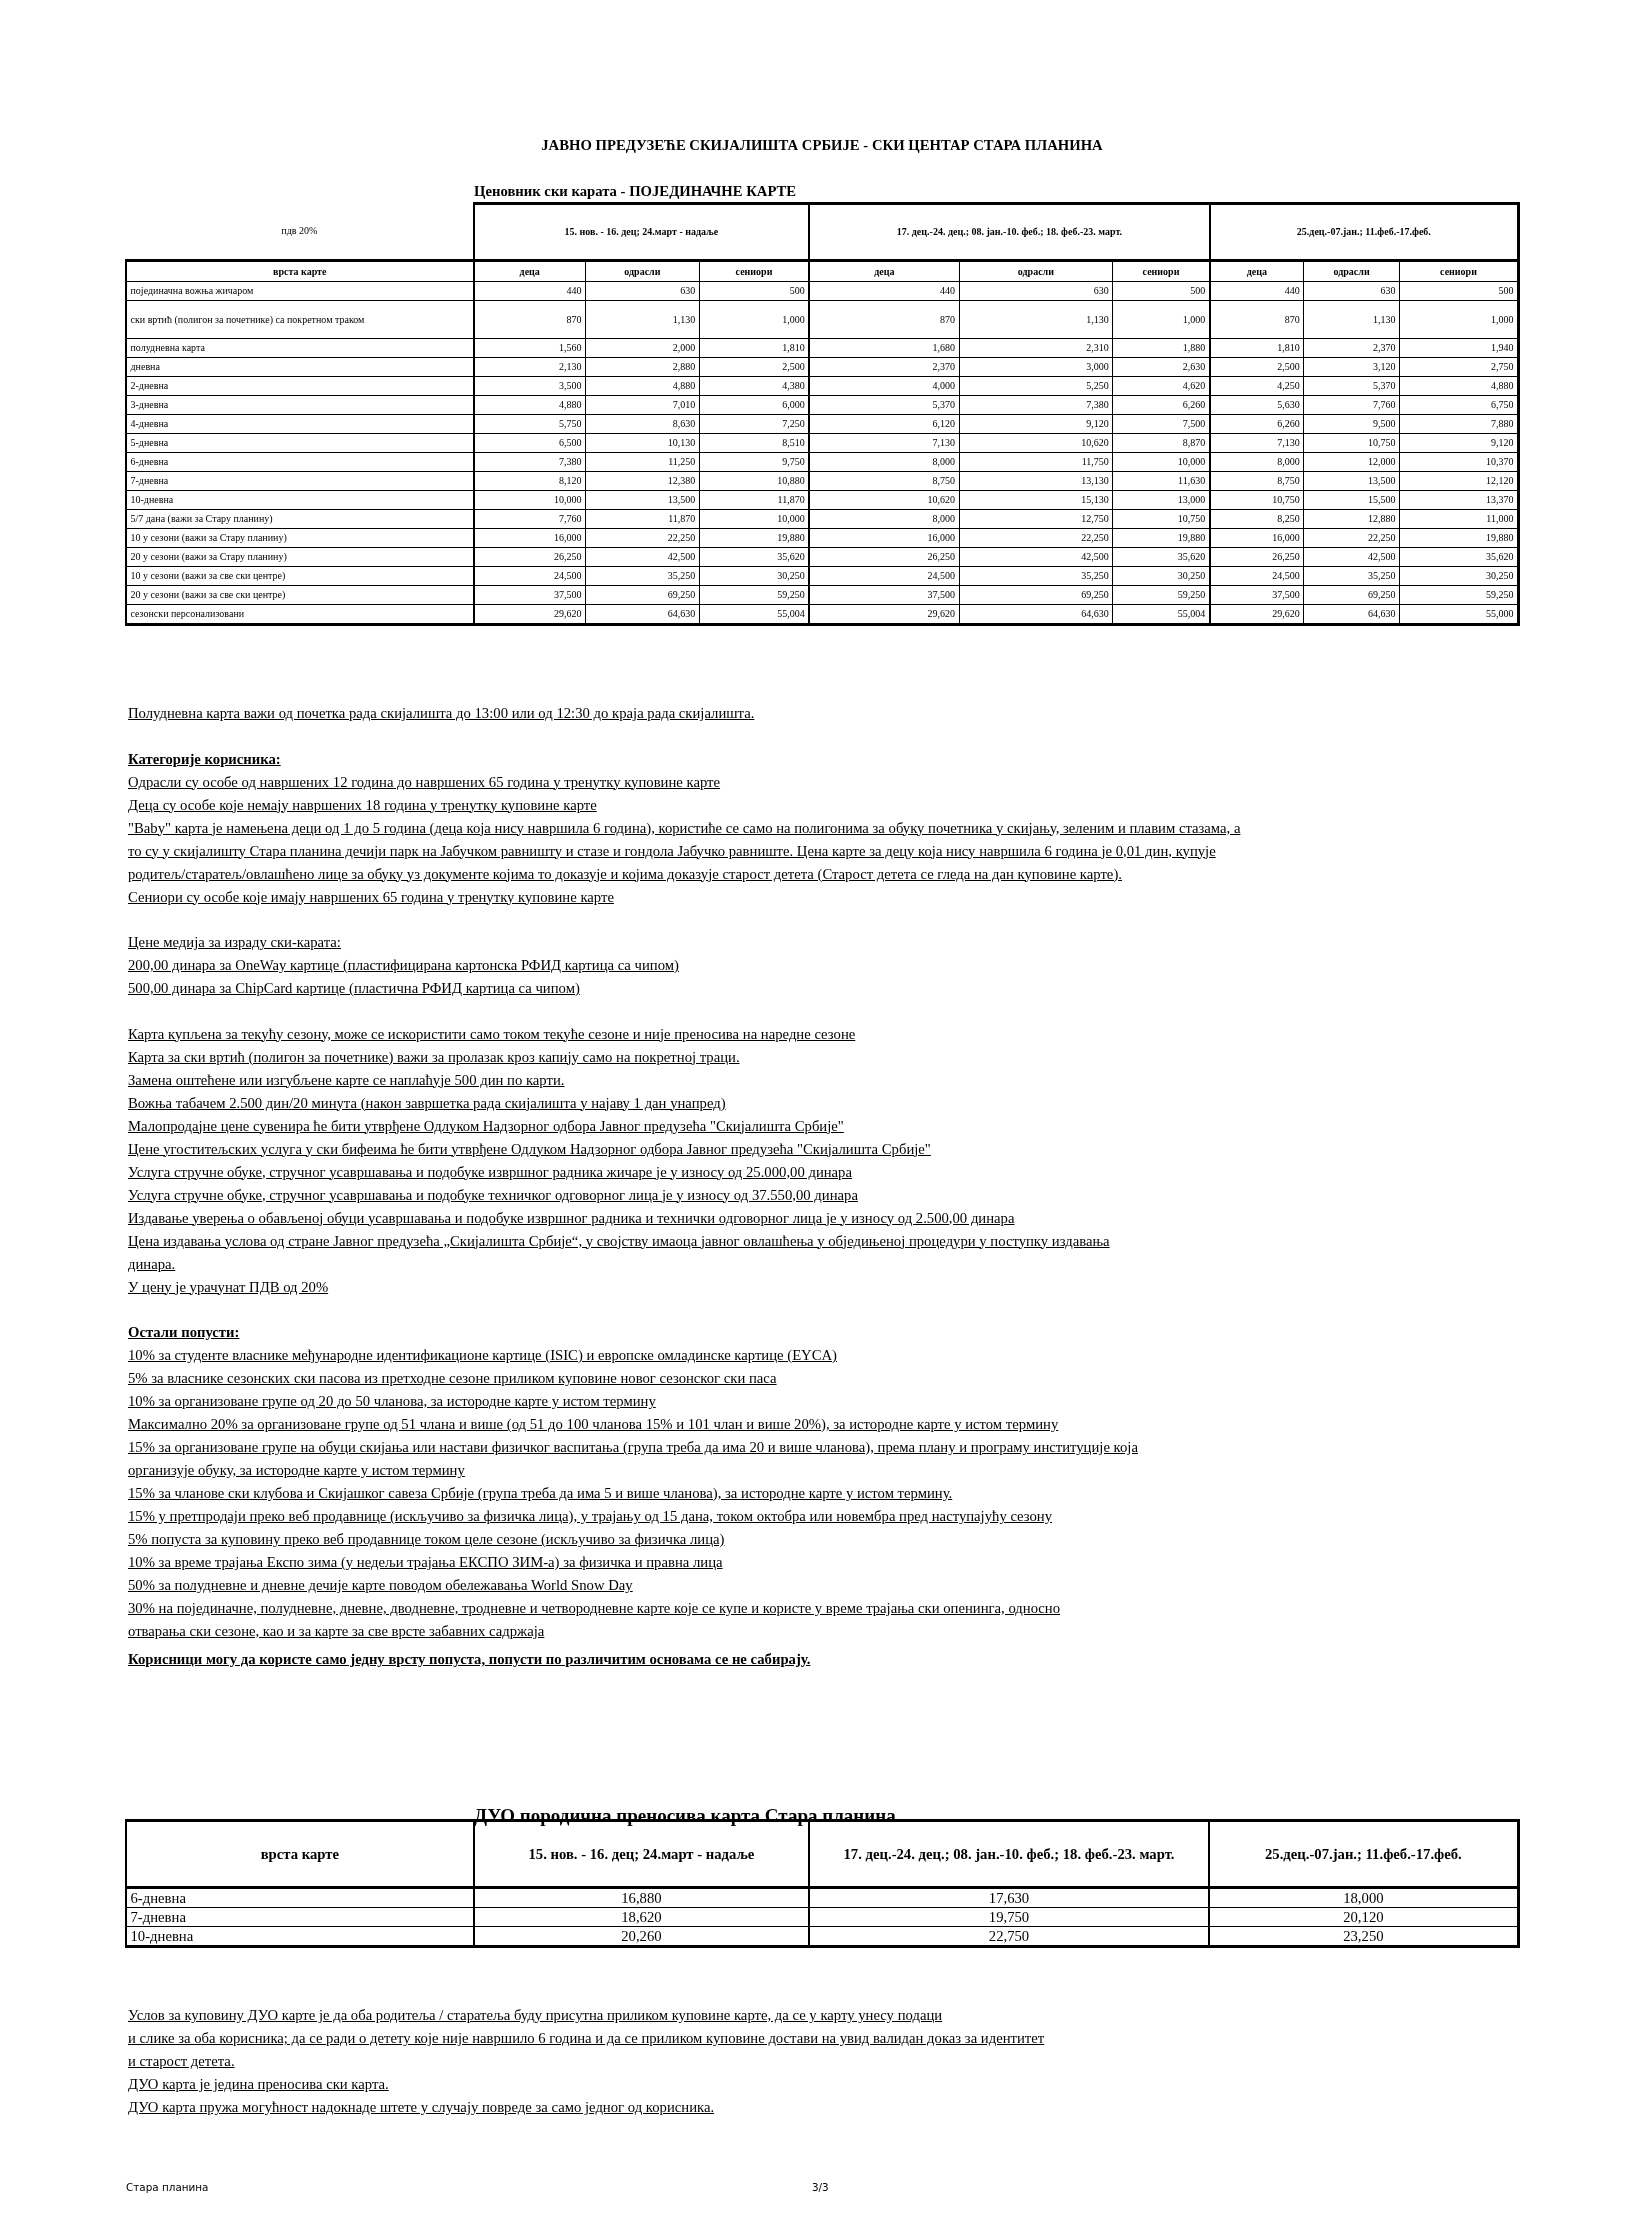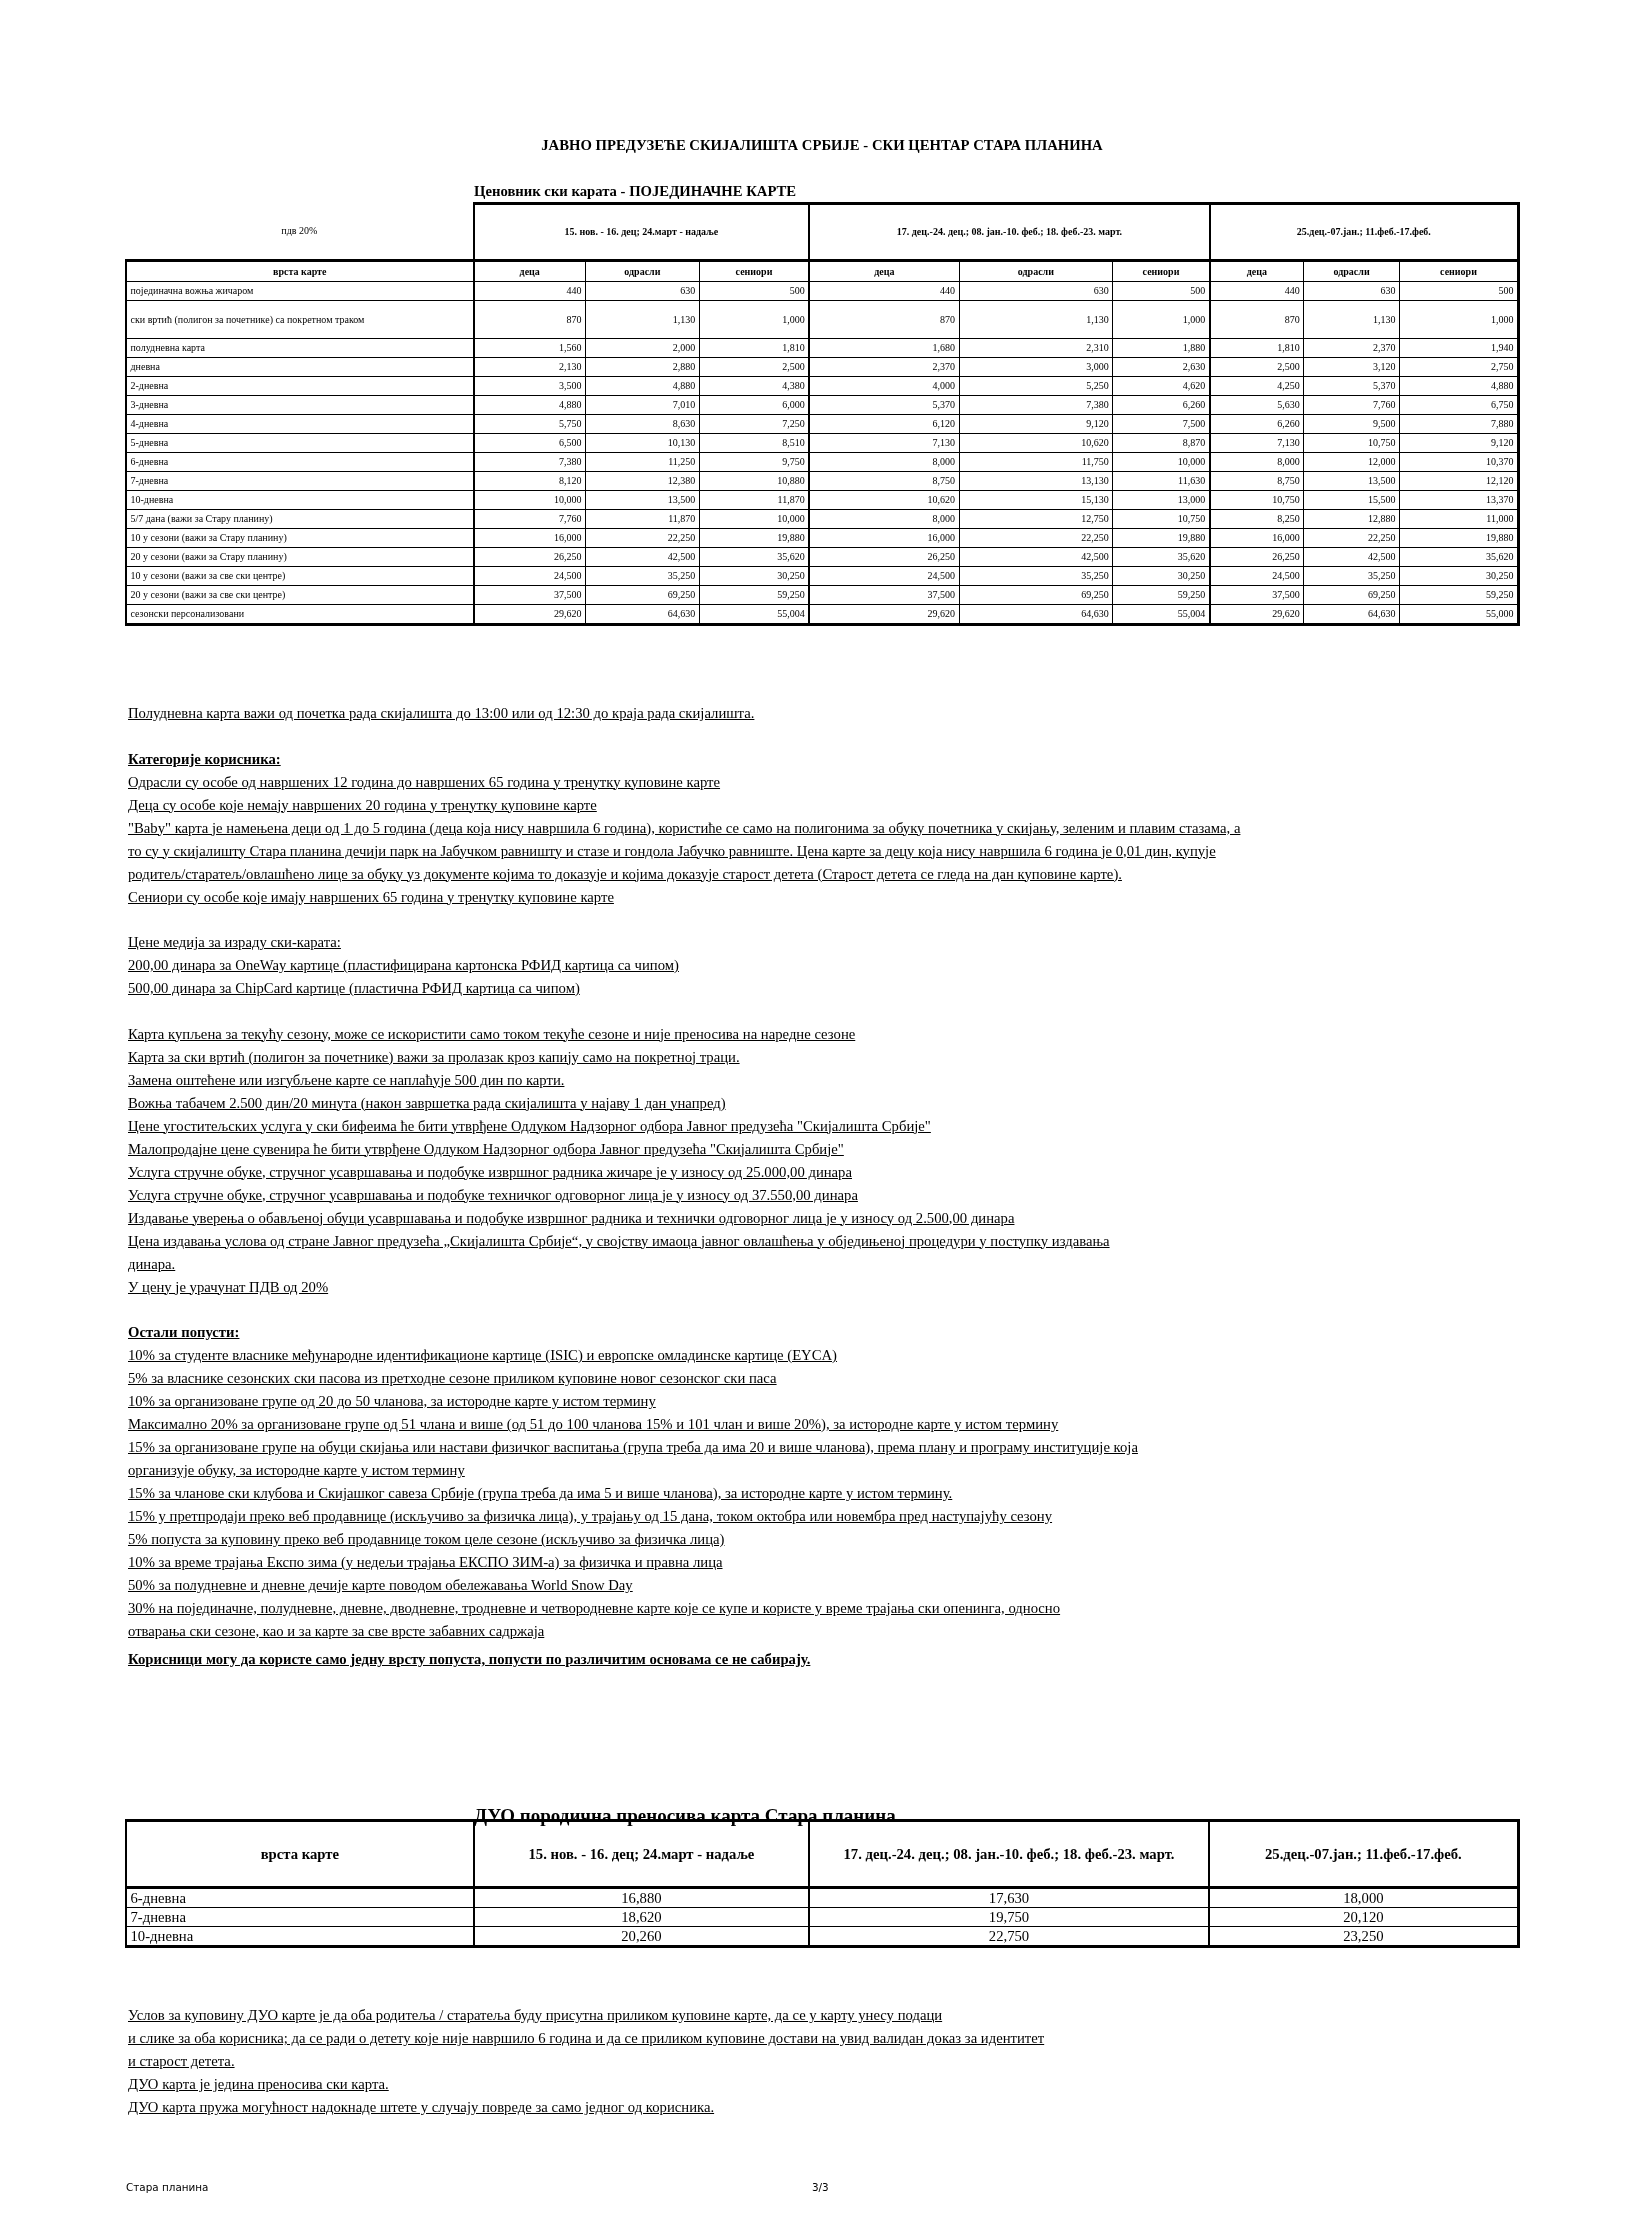--- a/index.html
+++ b/index.html
@@ -276,40 +276,40 @@
       </tr>
     </tbody>
 </table>
 
 <div class="notes" style="top:702px;">
   <p>Полудневна карта важи од почетка рада скијалишта до 13:00 или од 12:30 до краја рада скијалишта.</p>
   <div class="gap"></div>
   <p class="bold">Категорије корисника:</p>
   <div id="categories-list">
       <p>Одрасли су особе од навршених 12 година до навршених 65 година у тренутку куповине карте</p>
-      <p>Деца су особе које немају навршених 20 година у тренутку куповине карте</p>
+      <p>Деца су особе које немају навршених 18 година у тренутку куповине карте</p>
       <p>"Baby" карта је намењена деци од 1 до 5 година (деца која нису навршила 6 година), користиће се само на полигонима за обуку почетника у скијању, зеленим и плавим стазама, а</p>
       <p>то су у скијалишту Стара планина дечији парк на Јабучком равништу и стазе и гондола Јабучко равниште. Цена карте за децу која нису навршила 6 година је 0,01 дин, купује</p>
       <p>родитељ/старатељ/овлашћено лице за обуку уз документе којима то доказује и којима доказује старост детета (Старост детета се гледа на дан куповине карте).</p>
       <p>Сениори су особе које  имају  навршених 65 година у тренутку куповине карте</p>
     </div>
   <div class="gap"></div>
   <p>Цене медија за израду ски-карата:</p>
   <div id="media-list">
       <p>200,00 динара за OneWay картице (пластифицирана картонска РФИД картица са чипом)</p>
       <p>500,00 динара за ChipCard картице (пластична РФИД картица са чипом)</p>
     </div>
   <div class="gap"></div>
   <div id="rules-list">
       <p>Карта купљена за текућу сезону, може се искористити само током текуће сезоне и није преносива на наредне сезоне</p>
       <p>Карта за ски вртић (полигон за почетнике) важи за пролазак кроз капију само на покретној траци.</p>
       <p>Замена оштећене или изгубљене карте се наплаћује 500 дин по карти.</p>
       <p>Вожња табачем 2.500 дин/20 минута (након завршетка рада скијалишта у најаву 1 дан унапред)</p>
+      <p>Малопродајне цене сувенира ће бити утврђене Одлуком Надзорног одбора Јавног предузећа "Скијалишта Србије"</p>
       <p>Цене угоститељских услуга у ски бифеима ће бити утврђене Одлуком Надзорног одбора Јавног предузећа "Скијалишта Србије"</p>
-      <p>Малопродајне цене сувенира ће бити утврђене Одлуком Надзорног одбора Јавног предузећа "Скијалишта Србије"</p>
       <p>Услуга стручне обуке, стручног усавршавања и подобуке извршног радника жичаре је у износу од 25.000,00 динара</p>
       <p>Услуга стручне обуке, стручног усавршавања и подобуке техничког одговорног лица је у износу од 37.550,00 динара</p>
       <p>Издавање уверења о обављеној обуци усавршавања и подобуке извршног радника и технички одговорног лица је у износу од 2.500,00 динара</p>
       <p>Цена издавања услова од стране Јавног предузећа „Скијалишта Србије“, у својству имаоца јавног овлашћења у обједињеној процедури у поступку издавања</p>
       <p>динара.</p>
       <p>У цену је урачунат ПДВ од 20%</p>
     </div>
   <div class="gap"></div>
   <p class="bold">Остали попусти:</p>
   <div id="discounts-list">

